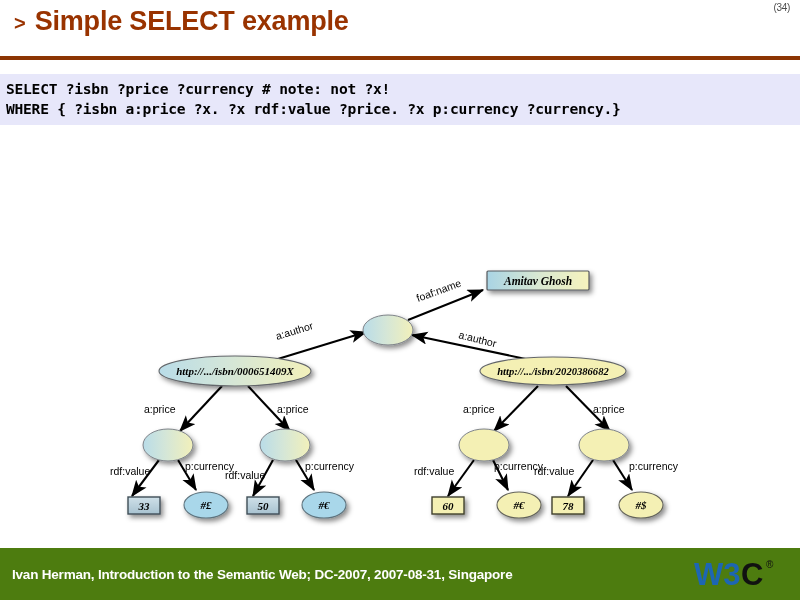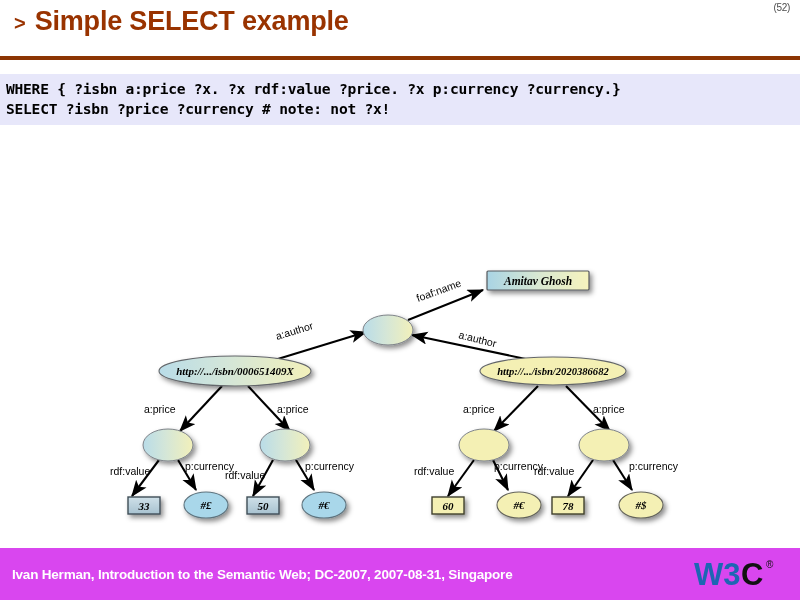--- a/index.html
+++ b/index.html
@@ -96,21 +96,21 @@
     display: block;
   }
 
   
   .footer {
     position: absolute;
     left: 0;
     bottom: 0;
     width: 800px;
     height: 55px;
-    background: #d946ef;
+    background: #4d7c0f;
     border-top: 3px solid #ffffff;
     box-sizing: border-box;
   }
   .footer-text {
     position: absolute;
     left: 12px;
     top: 19px;
     color: #ffffff;
     font-size: 13.5px;
     font-weight: bold;
@@ -123,32 +123,32 @@
     top: 7px;
     height: 38px;
     width: 96px;
   }
 </style>
 </head>
 <body>
 
 <div class="slide">
 
-  <div class="page-number">(52)</div>
+  <div class="page-number">(34)</div>
 
   <div class="title-row">
     <span class="title-chevron">&gt;</span>
     <span class="slide-title">Simple SELECT example</span>
   </div>
 
   <div class="header-rule"></div>
 
   <div class="code-block">
+    <div class="code-line">SELECT ?isbn ?price ?currency # note: not ?x!</div>
     <div class="code-line">WHERE { ?isbn a:price ?x. ?x rdf:value ?price. ?x p:currency ?currency.}</div>
-    <div class="code-line">SELECT ?isbn ?price ?currency # note: not ?x!</div>
   </div>
 
   <div class="diagram">
     <svg width="800" height="400" viewBox="0 0 800 400" xmlns="http://www.w3.org/2000/svg">
       <defs>
         <linearGradient id="gradBlueYellow" x1="0" y1="0" x2="1" y2="0">
           <stop offset="0%" stop-color="#b9dce8"></stop>
           <stop offset="45%" stop-color="#d4e6d8"></stop>
           <stop offset="100%" stop-color="#f2f0ba"></stop>
         </linearGradient>

